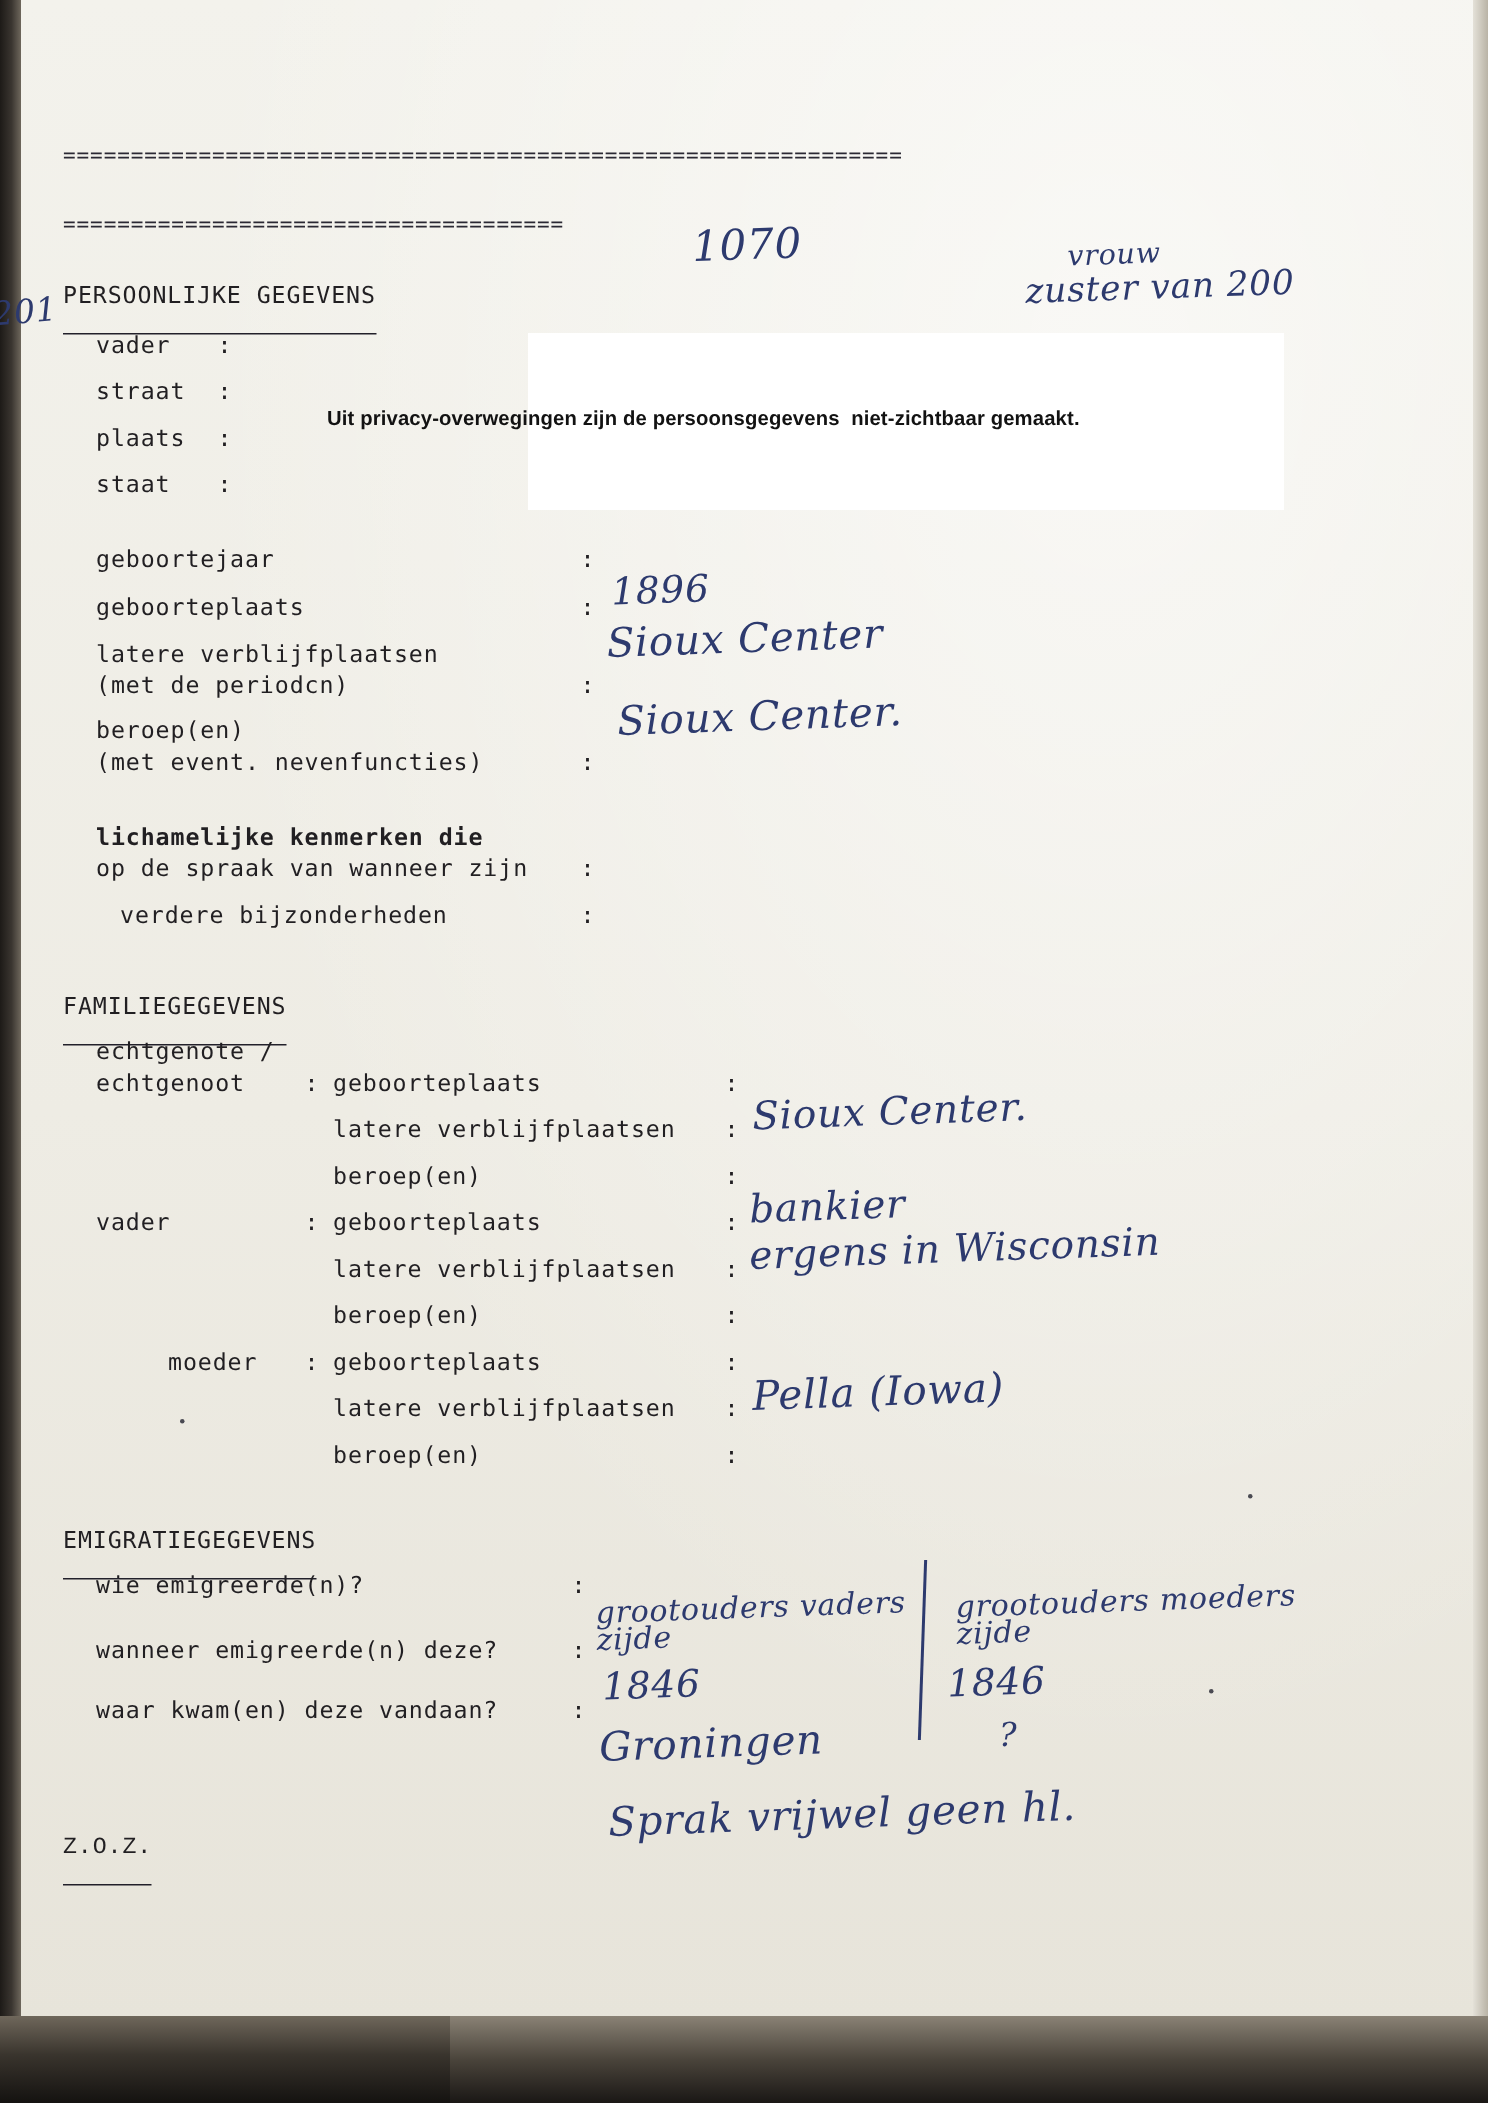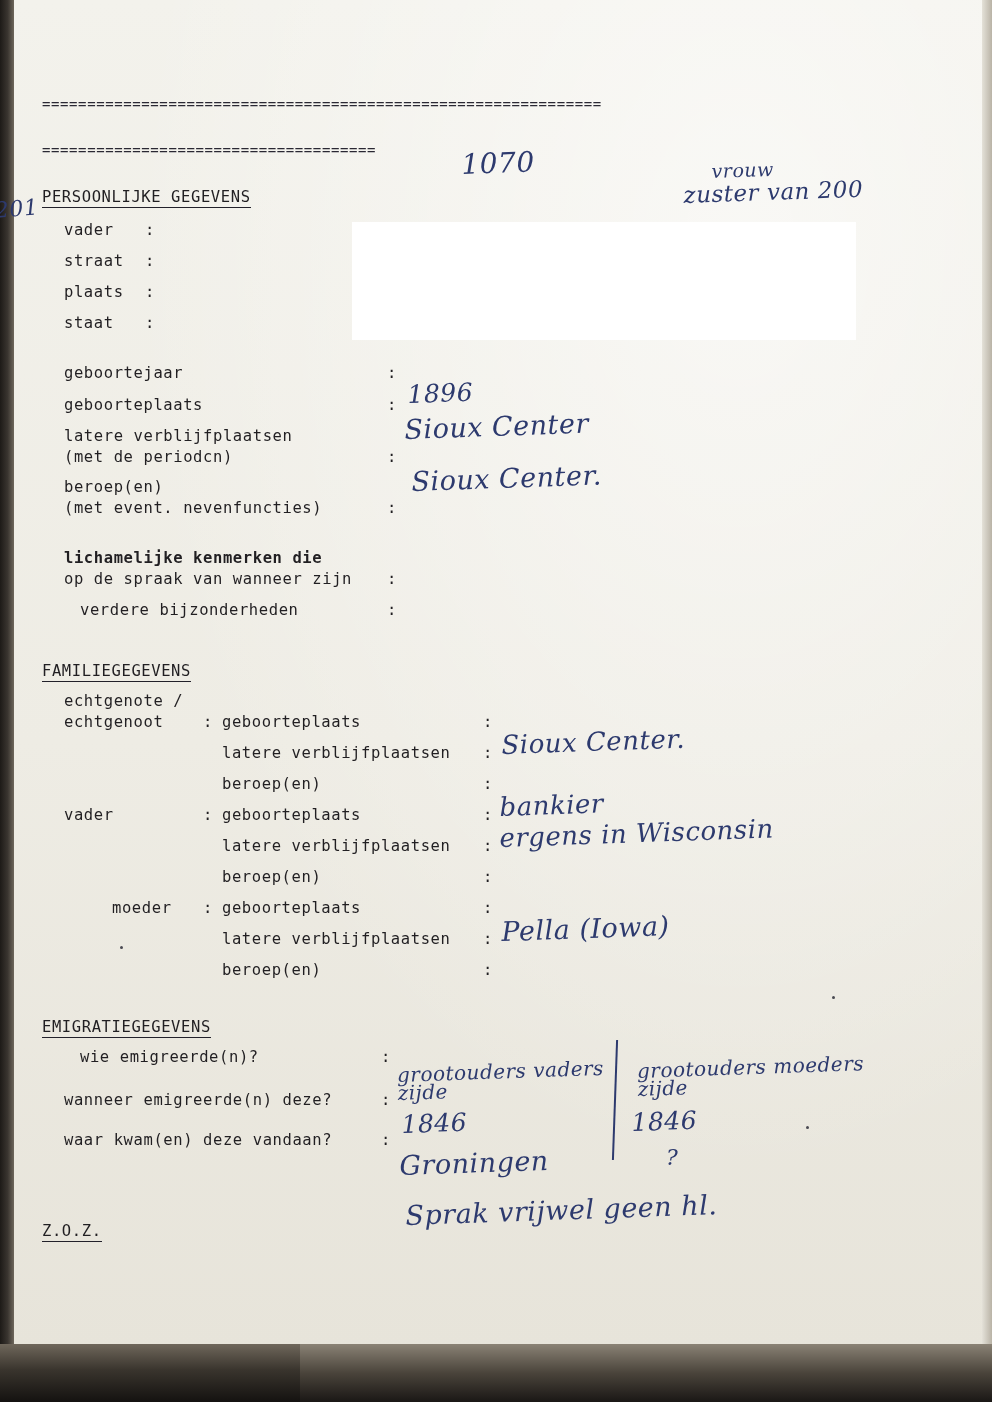--- a/index.html
+++ b/index.html
@@ -58,21 +58,21 @@
   .txt {
     position: absolute;
     color: #211f22;
     font-family: "DejaVu Sans Mono", monospace;
     font-size: 15.5px;
     letter-spacing: 0.6px;
     white-space: pre;
   }
   .u {
     border-bottom: 1.3px solid #22202a;
-    padding-bottom: 1px;
+    padding-bottom: 16px;
   }
   .dbl {
     position: absolute;
     font-family: "DejaVu Sans Mono", monospace;
     font-size: 15.5px;
     color: #23212b;
     letter-spacing: 0.6px;
     white-space: pre;
   }
 
@@ -218,41 +218,42 @@
 
   <div class="txt" style="left:222px; top:930px;">latere verblijfplaatsen</div>
   <div class="txt" style="left:483px; top:930px;">:</div>
   <div class="dot" style="left:120px; top:946px;"></div>
 
   <div class="txt" style="left:222px; top:961px;">beroep(en)</div>
   <div class="txt" style="left:483px; top:961px;">:</div>
 
   <div class="txt" style="left:42px; top:1018px;"><span class="u">EMIGRATIEGEGEVENS</span></div>
 
-  <div class="txt" style="left:64px; top:1048px;margin-left:16px;">wie emigreerde(n)?</div>
+  <div class="txt" style="left:64px; top:1048px;">wie emigreerde(n)?</div>
   <div class="txt" style="left:381px; top:1048px;">:</div>
   <div class="hw r2 sm" style="left:398px; top:1066px; font-size:20px; width:250px; white-space:normal; line-height:0.9;">grootouders vaders zijde</div>
   <div class="hw r2 sm" style="left:638px; top:1062px; font-size:20px; width:230px; white-space:normal; line-height:0.9;">grootouders moeders zijde</div>
 
   <div class="txt" style="left:64px; top:1091px;">wanneer emigreerde(n) deze?</div>
   <div class="txt" style="left:381px; top:1091px;">:</div>
   <div class="hw r2" style="left:402px; top:1110px; font-size:25px;">1846</div>
   <div class="hw r2" style="left:632px; top:1108px; font-size:25px;">1846</div>
 
   <div class="txt" style="left:64px; top:1131px;">waar kwam(en) deze vandaan?</div>
   <div class="txt" style="left:381px; top:1131px;">:</div>
   <div class="hw r2" style="left:400px; top:1150px; font-size:27px;">Groningen</div>
   <div class="hw r0" style="left:666px; top:1145px; font-size:22px;">?</div>
 
   <div class="vline" style="left:614px; top:1040px; height:120px; transform:rotate(2deg);"></div>
 
   <div class="hw r2" style="left:406px; top:1200px; font-size:27px;">Sprak vrijwel geen hl.</div>
 
-  <div class="txt" style="left:42px; top:1222px;"><span class="u">Z.O.Z.</span></div>
+  <div class="txt" style="left:42px; top:1222px;font-family:Liberation Mono, monospace;"><span class="u">Z.O.Z.</span></div>
 
   <div class="dot" style="left:832px; top:996px;"></div>
   <div class="dot" style="left:806px; top:1126px;"></div>
 
   <div class="privacy-box"></div>
+  <div class="privacy-text">Uit privacy-overwegingen zijn de persoonsgegevens  niet-zichtbaar gemaakt.</div>
 
   <div class="edge-bottom"></div>
   <div class="edge-bottom-strip"></div>
 </div>
 
 </body></html>

